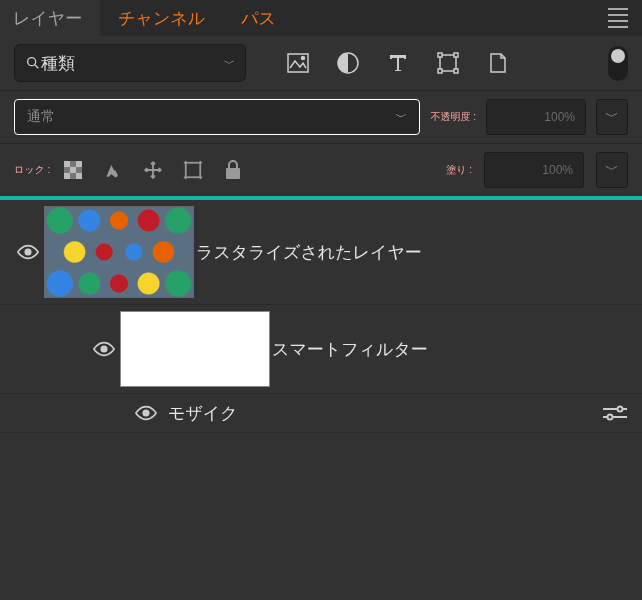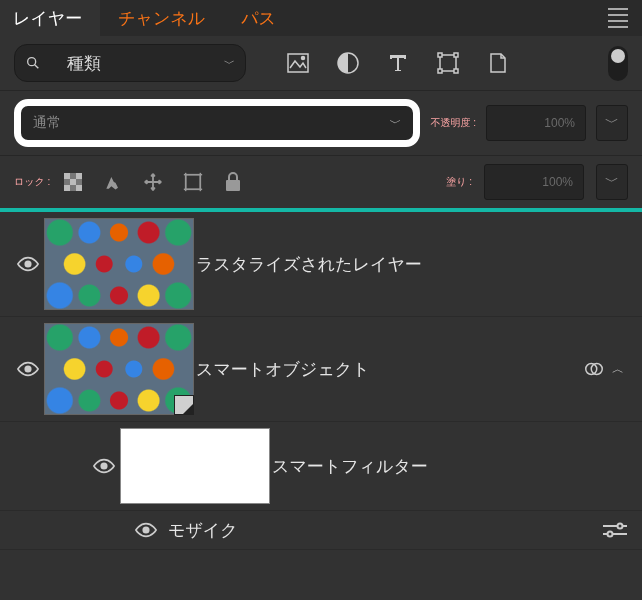--- a/index.html
+++ b/index.html
@@ -29,21 +29,21 @@
   .tab {
     padding: 0 18px;
     display: flex;
     align-items: center;
     color: #f97316;
     cursor: pointer;
     font-size: 17px;
   }
   .tab.active {
     background: #323232;
-    color: #ffffff;
+    color: #a3a3a3;
     padding-left: 13px;
   }
   .tab-spacer { flex: 1; }
   .hamburger {
     display: flex;
     flex-direction: column;
     justify-content: center;
     gap: 4px;
     padding: 0 14px;
     cursor: pointer;
@@ -56,24 +56,24 @@
   .row {
     display: flex;
     align-items: center;
     padding: 8px 14px;
     gap: 10px;
     border-bottom: 1px solid #262626;
   }
   .search-box {
     display: flex;
     align-items: center;
-    gap: 26px;
+    gap: 0;
     background: #262626;
     border: 1px solid #1b1b1b;
-    border-radius: 13px;
+    border-radius: 6px;
     padding: 6px 10px;
     width: 210px;
     height: 24px;
   }
   .chevron {
     margin-left: auto;
     color: #aaa;
     font-size: 11px;
   }
   .icon-strip {
@@ -105,22 +105,22 @@
   }
   .toggle-knob {
     width: 14px;
     height: 14px;
     border-radius: 50%;
     background: #ccc;
   } 
   .wide-select {
     flex: 1;
     background: #262626;
-    border: 7px solid #ffffff;
-    border-radius: 14px;
+    border: 1px solid #ffffff;
+    border-radius: 4px;
     height: 34px;
     display: flex;
     align-items: center;
     padding: 0 12px;
     color: #888;
   }
   .wide-select .chevron { font-size: 12px; }
   .label { color: #fca5a5; font-size: 10px; white-space: nowrap; }
   .pct-box {
     background: #262626;
@@ -379,40 +379,20 @@
             <path d="M1 8s4-7 11-7 11 7 11 7-4 7-11 7S1 8 1 8z"></path>
             <circle cx="12" cy="8" r="3" fill="#ccc"></circle>
           </svg>
       </div>
       <div class="thumb thumb-lg">
           <div class="thumb-inner"></div>
         </div>
       <span class="layer-name">ラスタライズされたレイヤー</span>
     </div>
 
-    <div class="layer-item">
-      <div class="eye">
-        <svg width="22" height="16" viewBox="0 0 24 16" fill="none" stroke="#ccc" stroke-width="1.8">
-            <path d="M1 8s4-7 11-7 11 7 11 7-4 7-11 7S1 8 1 8z"></path>
-            <circle cx="12" cy="8" r="3" fill="#ccc"></circle>
-          </svg>
-      </div>
-      <div class="thumb thumb-lg">
-        <div class="thumb-inner"></div>
-        <div class="smart-badge"></div>
-      </div>
-      <span class="layer-name">スマートオブジェクト</span>
-      <div class="link-icon">
-        <svg width="22" height="22" viewBox="0 0 24 24" fill="none" stroke="#ccc" stroke-width="1.6">
-            <circle cx="9" cy="12" r="6"></circle>
-            <circle cx="15" cy="12" r="6"></circle>
-          </svg>
-      </div>
-      <span class="expand-caret">︿</span>
-    </div>
 
     <div class="layer-item sub1" style="">
       <div class="eye">
         <svg width="22" height="16" viewBox="0 0 24 16" fill="none" stroke="#ccc" stroke-width="1.8">
             <path d="M1 8s4-7 11-7 11 7 11 7-4 7-11 7S1 8 1 8z"></path>
             <circle cx="12" cy="8" r="3" fill="#ccc"></circle>
           </svg>
       </div>
       <div class="thumb thumb-md"></div>
       <span class="layer-name">スマートフィルター</span>

